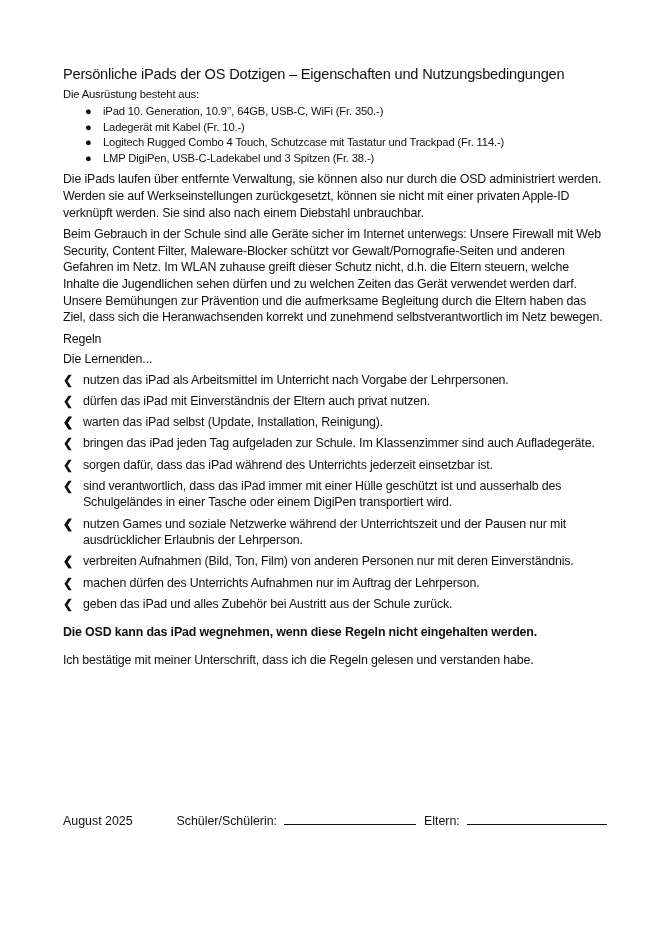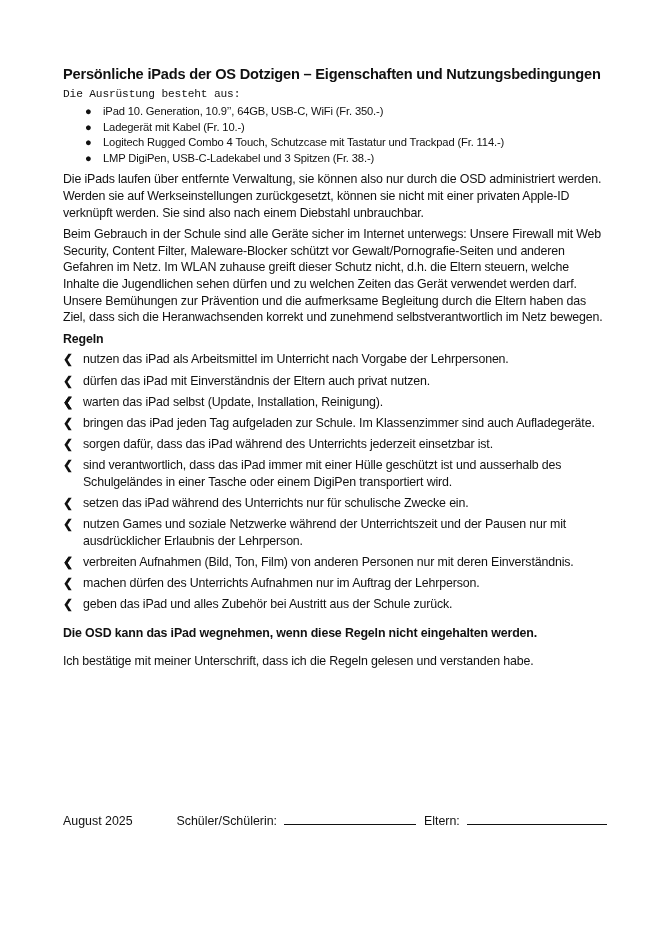--- a/index.html
+++ b/index.html
@@ -18,53 +18,52 @@
     .page {
       position: absolute;
       left: 63px;
       top: 64px;
       width: 545px;
       font-size: 12.4px;
       line-height: 16.6px;
       letter-spacing: -0.15px;
     }
     .title {
-      font-weight: bold;
+      font-weight: normal;
       font-size: 14.6px;
       line-height: 20px;
       margin: 0 0 3px 0;
       letter-spacing: -0.2px;
     }
     p {
       margin: 0 0 5px 0;
     }
     .small {
       font-size: 11.2px;
       line-height: 15px;
       margin: 0 0 2px 0;
-      font-family: Liberation Mono, monospace;
     }
     ul.equip {
       list-style: none;
       margin: 0 0 5px 0;
       padding: 0;
       font-size: 11.2px;
       line-height: 15.6px;
     }
     ul.equip li {
       position: relative;
       padding-left: 40px;
     }
     ul.equip li .dot {
       position: absolute;
       left: 22px;
       top: 0;
     }
     .heading {
-      font-weight: bold;
+      font-weight: normal;
       margin: 3px 0 4px 0;
     }
     .intro {
       margin: 0 0 4px 0;
     }
     ul.rules {
       list-style: none;
       margin: 0;
       padding: 0;
     }
@@ -117,30 +116,31 @@
   <p class="small">Die Ausrüstung besteht aus:</p>
   <ul class="equip">
     <li><span class="dot">●</span><span>iPad 10. Generation, 10.9’’, 64GB, USB-C, WiFi (Fr. 350.-)</span></li>
     <li><span class="dot">●</span><span>Ladegerät mit Kabel (Fr. 10.-)</span></li>
     <li><span class="dot">●</span><span>Logitech Rugged Combo 4 Touch, Schutzcase mit Tastatur und Trackpad (Fr. 114.-)</span></li>
     <li><span class="dot">●</span><span>LMP DigiPen, USB-C-Ladekabel und 3 Spitzen (Fr. 38.-)</span></li>
   </ul>
   <p>Die iPads laufen über entfernte Verwaltung, sie können also nur durch die OSD administriert werden. Werden sie auf Werkseinstellungen zurückgesetzt, können sie nicht mit einer privaten Apple-ID verknüpft werden. Sie sind also nach einem Diebstahl unbrauchbar.</p>
   <p>Beim Gebrauch in der Schule sind alle Geräte sicher im Internet unterwegs: Unsere Firewall mit Web Security, Content Filter, Maleware-Blocker schützt vor Gewalt/Pornografie-Seiten und anderen Gefahren im Netz. Im WLAN zuhause greift dieser Schutz nicht, d.h. die Eltern steuern, welche Inhalte die Jugendlichen sehen dürfen und zu welchen Zeiten das Gerät verwendet werden darf. Unsere Bemühungen zur Prävention und die aufmerksame Begleitung durch die Eltern haben das Ziel, dass sich die Heranwachsenden korrekt und zunehmend selbstverantwortlich im Netz bewegen.</p>
   <div class="heading">Regeln</div>
+  <div class="intro">Die Lernenden...</div>
   <ul class="rules">
     <li><span class="arrow">❮</span><span>nutzen das iPad als Arbeitsmittel im Unterricht nach Vorgabe der Lehrpersonen.</span></li>
     <li><span class="arrow">❮</span><span>dürfen das iPad mit Einverständnis der Eltern auch privat nutzen.</span></li>
     <li><span class="arrow">❮</span></li>
     <li><span class="arrow">❮</span></li>
     <li><span class="arrow">❮</span><span>warten das iPad selbst (Update, Installation, Reinigung).</span></li>
     <li><span class="arrow">❮</span><span>bringen das iPad jeden Tag aufgeladen zur Schule. Im Klassenzimmer sind auch Aufladegeräte.</span></li>
     <li><span class="arrow">❮</span><span>sorgen dafür, dass das iPad während des Unterrichts jederzeit einsetzbar ist.</span></li>
     <li><span class="arrow">❮</span><span>sind verantwortlich, dass das iPad immer mit einer Hülle geschützt ist und ausserhalb des Schulgeländes in einer Tasche oder einem DigiPen transportiert wird.</span></li>
-    <li><span class="arrow">❮</span><span>setzen das iPad während des Unterrichts nur für schulische Zwecke ein.</span></li>
+    <li><span class="arrow">❮</span></li>
     <li><span class="arrow">❮</span><span>nutzen Games und soziale Netzwerke während der Unterrichtszeit und der Pausen nur mit ausdrücklicher Erlaubnis der Lehrperson.</span></li>
     <li><span class="arrow">❮</span></li>
     <li><span class="arrow">❮</span><span>verbreiten Aufnahmen (Bild, Ton, Film) von anderen Personen nur mit deren Einverständnis.</span></li>
     <li><span class="arrow">❮</span><span>machen dürfen des Unterrichts Aufnahmen nur im Auftrag der Lehrperson.</span></li>
     <li><span class="arrow">❮</span><span>geben das iPad und alles Zubehör bei Austritt aus der Schule zurück.</span></li>
   </ul>
   <div class="warning">Die OSD kann das iPad wegnehmen, wenn diese Regeln nicht eingehalten werden.</div>
   <div class="confirm">Ich bestätige mit meiner Unterschrift, dass ich die Regeln gelesen und verstanden habe.</div>
 </div>
 

